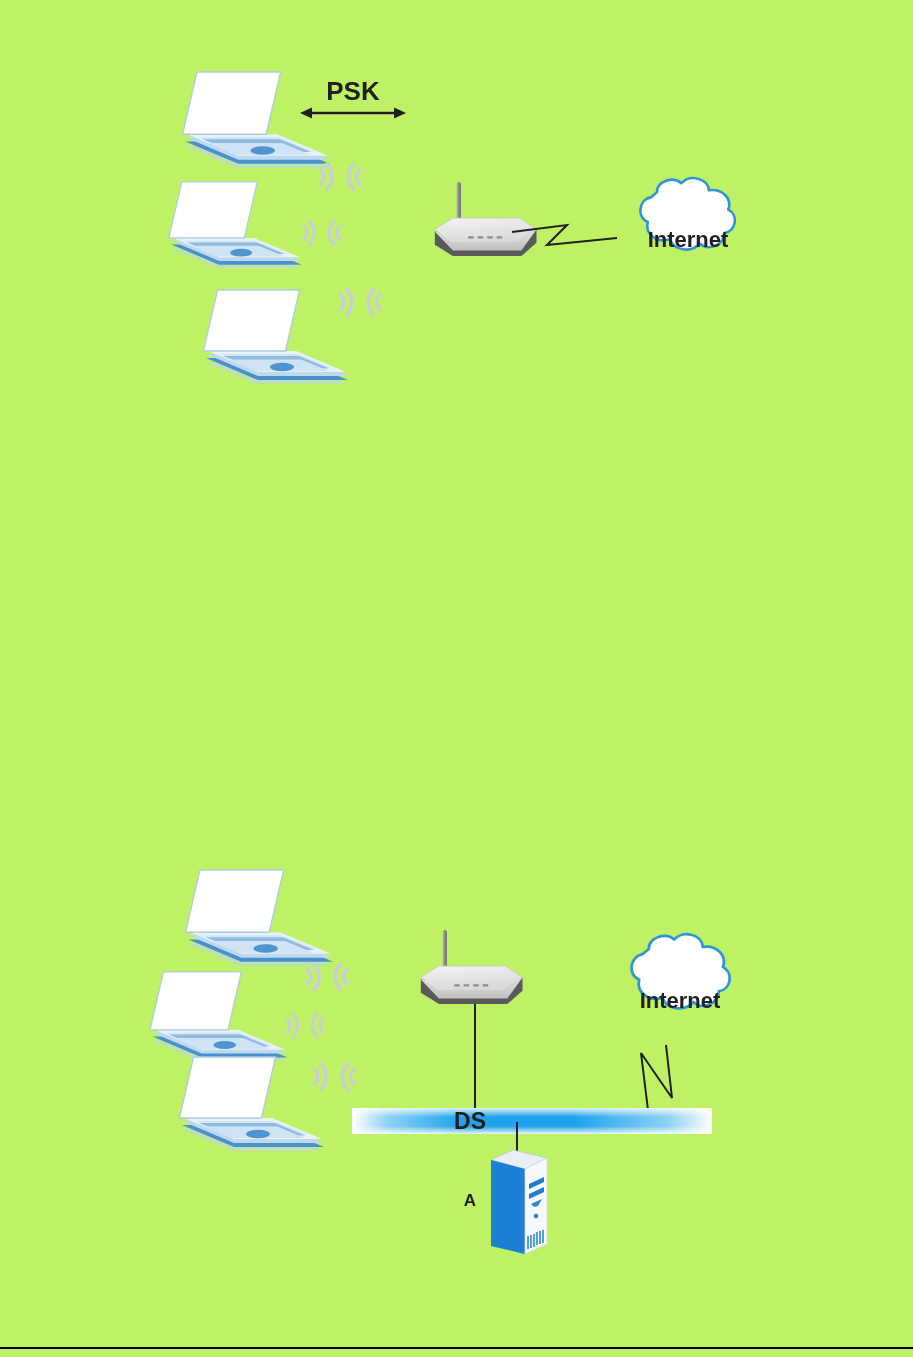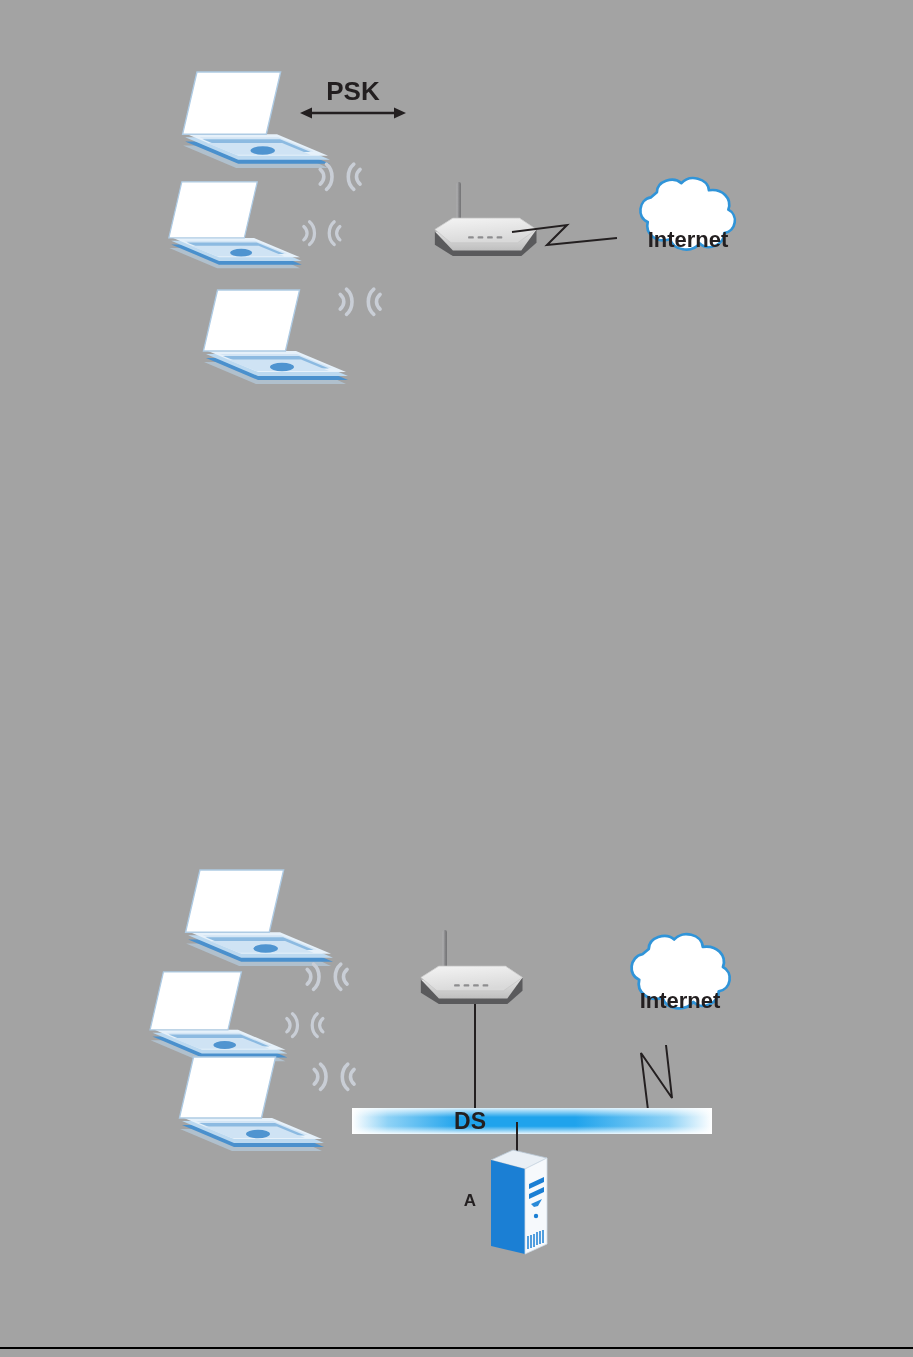--- a/index.html
+++ b/index.html
@@ -10,21 +10,21 @@
   body {
     width: 913px;
     height: 1357px;
     position: relative;
     font-family: "Liberation Sans", sans-serif;
     overflow: hidden;
   }
   .page {
     position: absolute;
     inset: 0;
-    background: #a3a3a3;
+    background: #bef264;
   }
   .figure {
     position: absolute;
   }
   #figure-psk { left: 0px; top: 0px; width: 913px; height: 420px; }
   #figure-ds  { left: 0px; top: 840px; width: 913px; height: 450px; }
 
   .figure svg { display: block; overflow: visible; }
 
   .page-rule {

